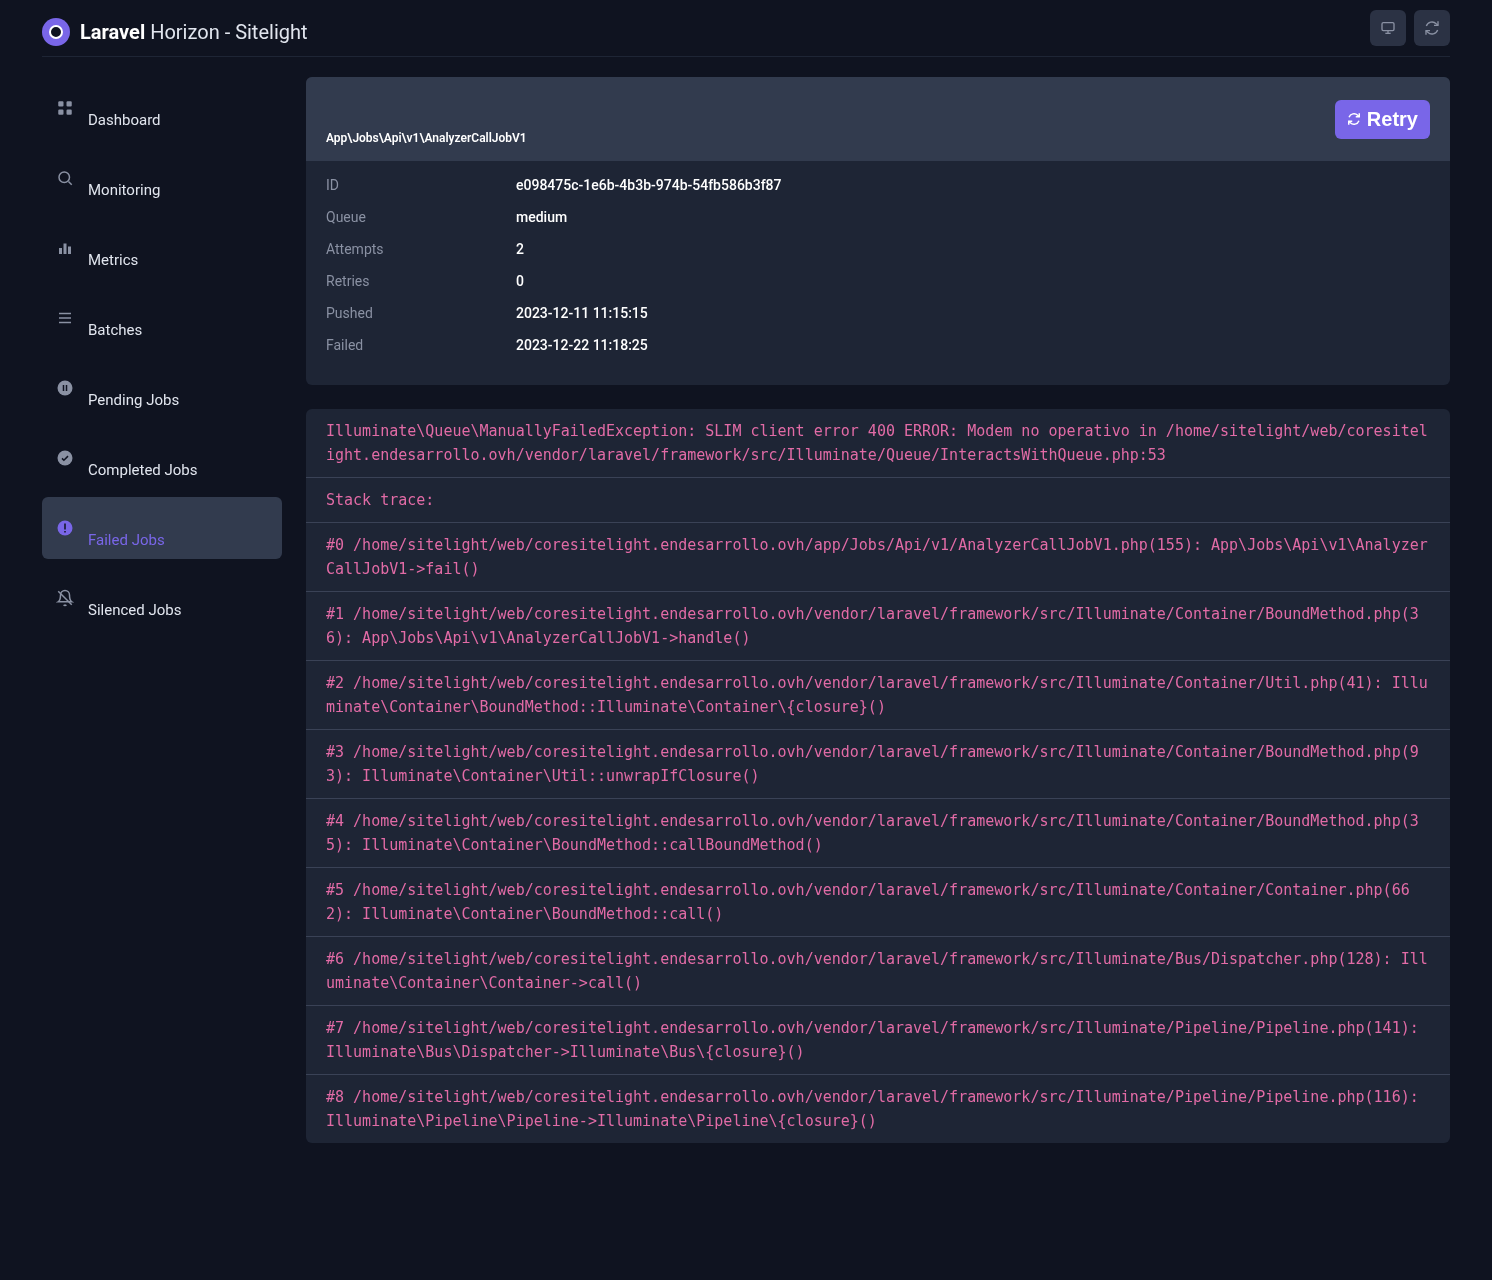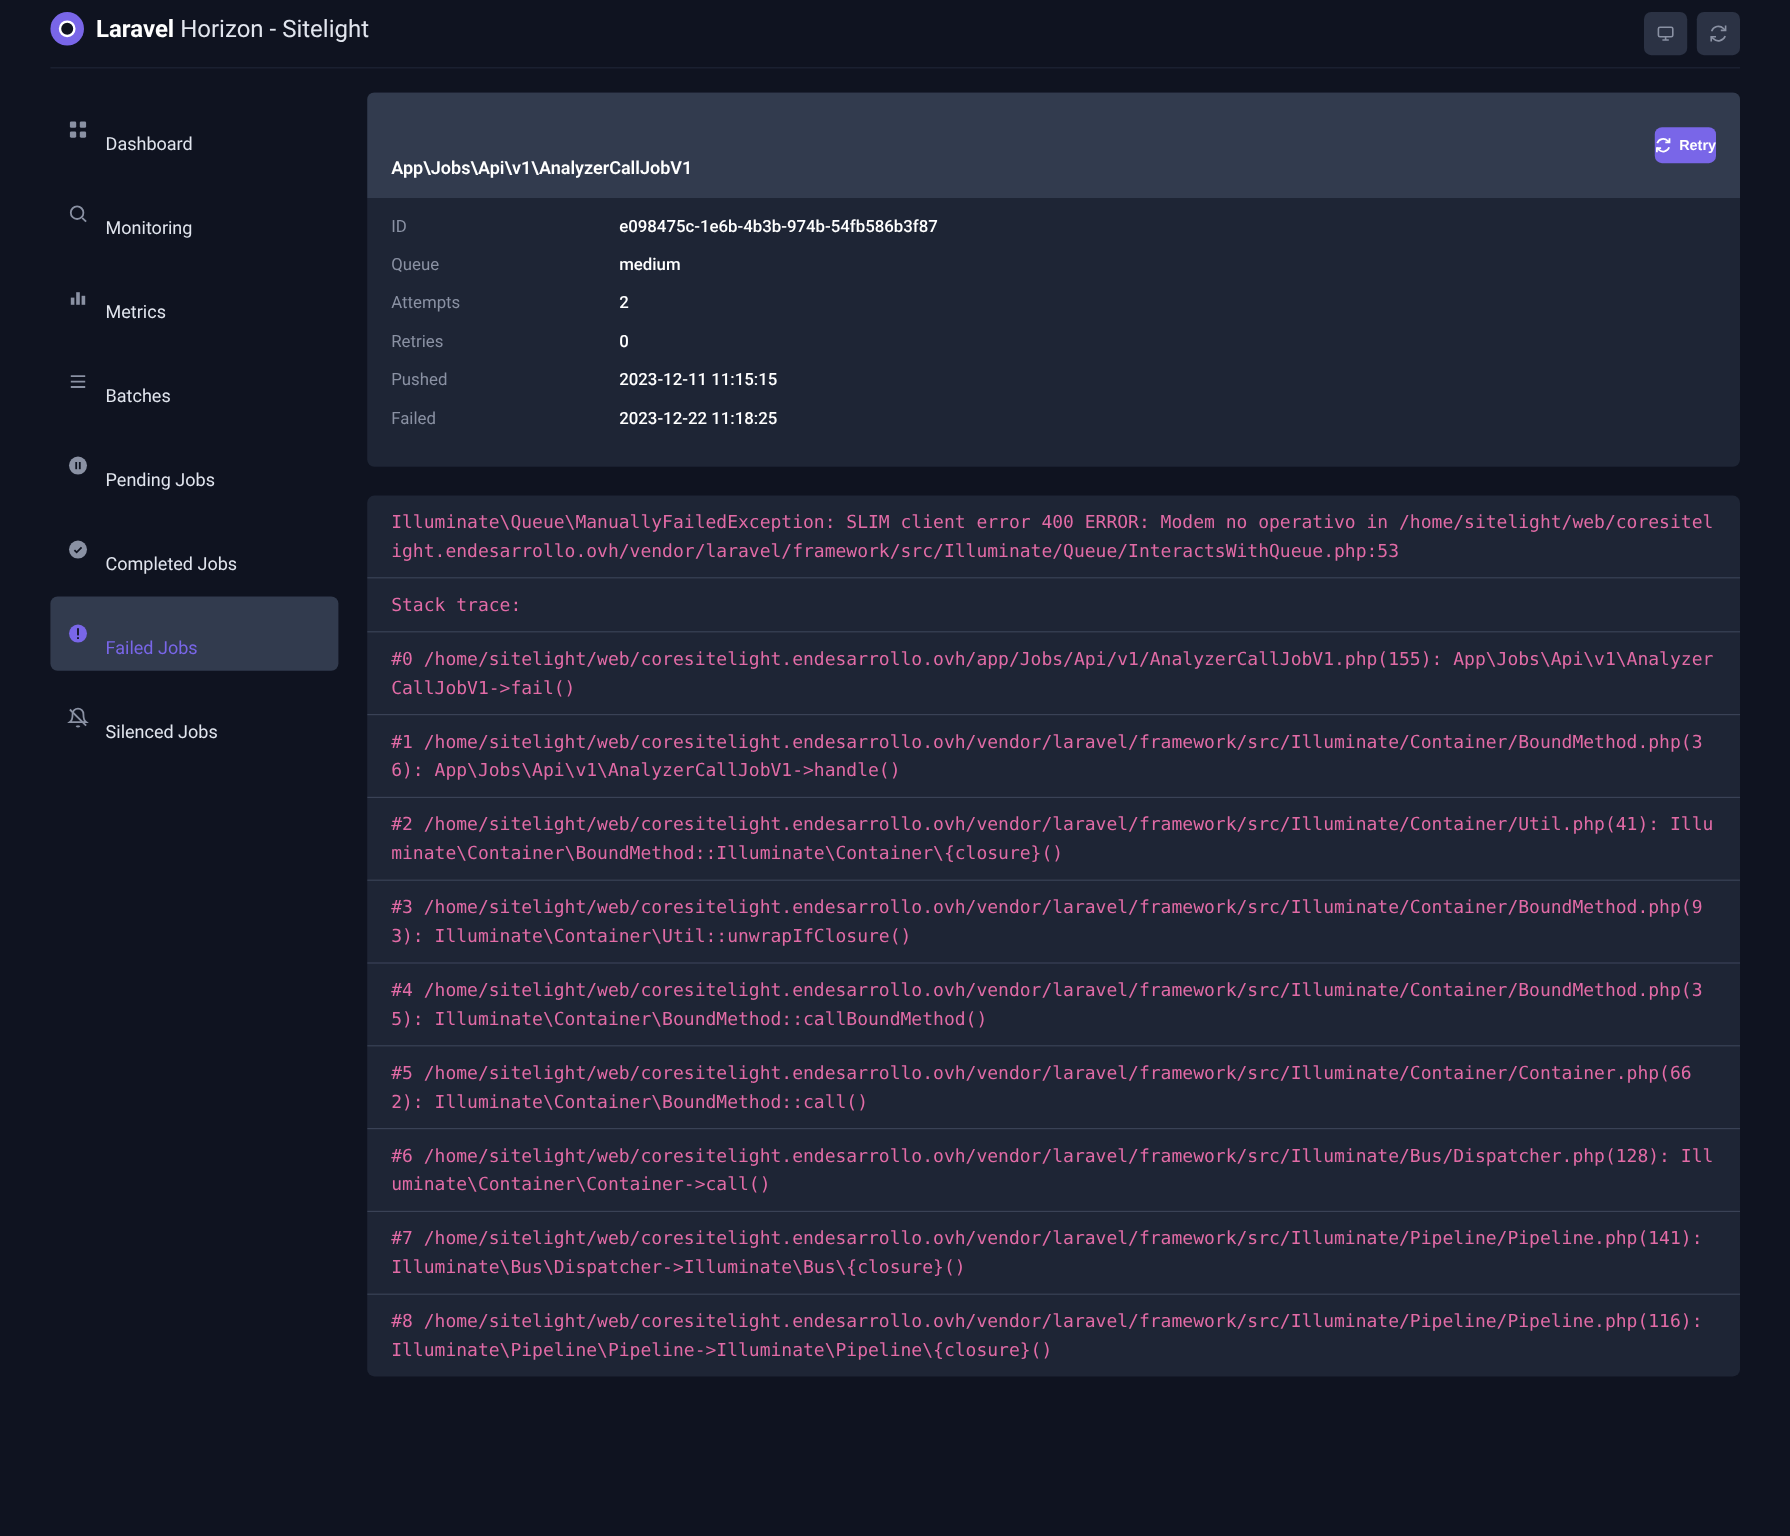--- a/index.html
+++ b/index.html
@@ -19,21 +19,21 @@
   body {
     margin: 0;
     background: var(--bg);
     color: var(--text);
     font-family: -apple-system, BlinkMacSystemFont, "Segoe UI", Roboto, Helvetica, Arial, sans-serif;
     font-size: 14px;
   }
   .page { width:1492px; margin:0 auto; }
   .inner { padding: 0 42px; }
   .topbar {
-    display:flex; align-items:flex-start; justify-content:space-between;
+    display:flex; align-items:flex-end; justify-content:space-between;
     padding: 10px 0; border-bottom:1px solid var(--card);
     min-height:54px;
   }
   .brand { display:flex; align-items:center; gap:10px; }
   .logo {
     width:28px; height:28px; border-radius:50%; background:var(--accent);
     display:flex; align-items:center; justify-content:center;
   }
   .logo-inner { width:14px; height:14px; border-radius:50%; background:#0f1320; border:2px solid #fff; }
   .brand-text { font-size:20px; color:var(--text); }
@@ -57,25 +57,25 @@
   .side-item svg { width:18px; height:18px; }
   .side-item .label { color:var(--text); font-size:15px;margin-top:24px; }
   .side-item.active .label { color: var(--accent); }
   .main { flex:1; min-width:0; }
   .card { background:var(--card); border-radius:6px; margin-bottom:24px; overflow:hidden; }
   .card-header {
     background:var(--card-header);
     display:flex; align-items:center; justify-content:space-between;
     padding:16px 20px;
   }
-  .card-title { color:#fff; font-weight:600; font-size:15px;margin-top:38px; }
+  .card-title { color:#fff; font-weight:600; font-size:12px;margin-top:38px; }
   .retry-btn {
     background:var(--accent); color:#fff; border:none; border-radius:6px;
-    padding:8px 0; font-size:12px; font-weight:600; display:flex;
-    gap:6px; cursor:pointer;
+    padding:8px 12px; font-size:20px; font-weight:600; display:flex;
+    align-items:center; gap:6px; cursor:pointer;
   }
   .retry-btn svg { width:14px; height:14px; }
   .kv-body { padding: 8px 20px 24px; }
   .kv-row { display:flex; padding:8px 0; }
   .kv-key { width:190px; color:var(--text-muted); }
   .kv-val { color:#fff; font-weight:500; }
   .trace-body { }
   .trace-line {
     padding:10px 20px; color:var(--pink); font-family: ui-monospace, SFMono-Regular, Menlo, Consolas, monospace;
     font-size:15px; line-height:1.6; border-bottom:1px solid var(--border);

